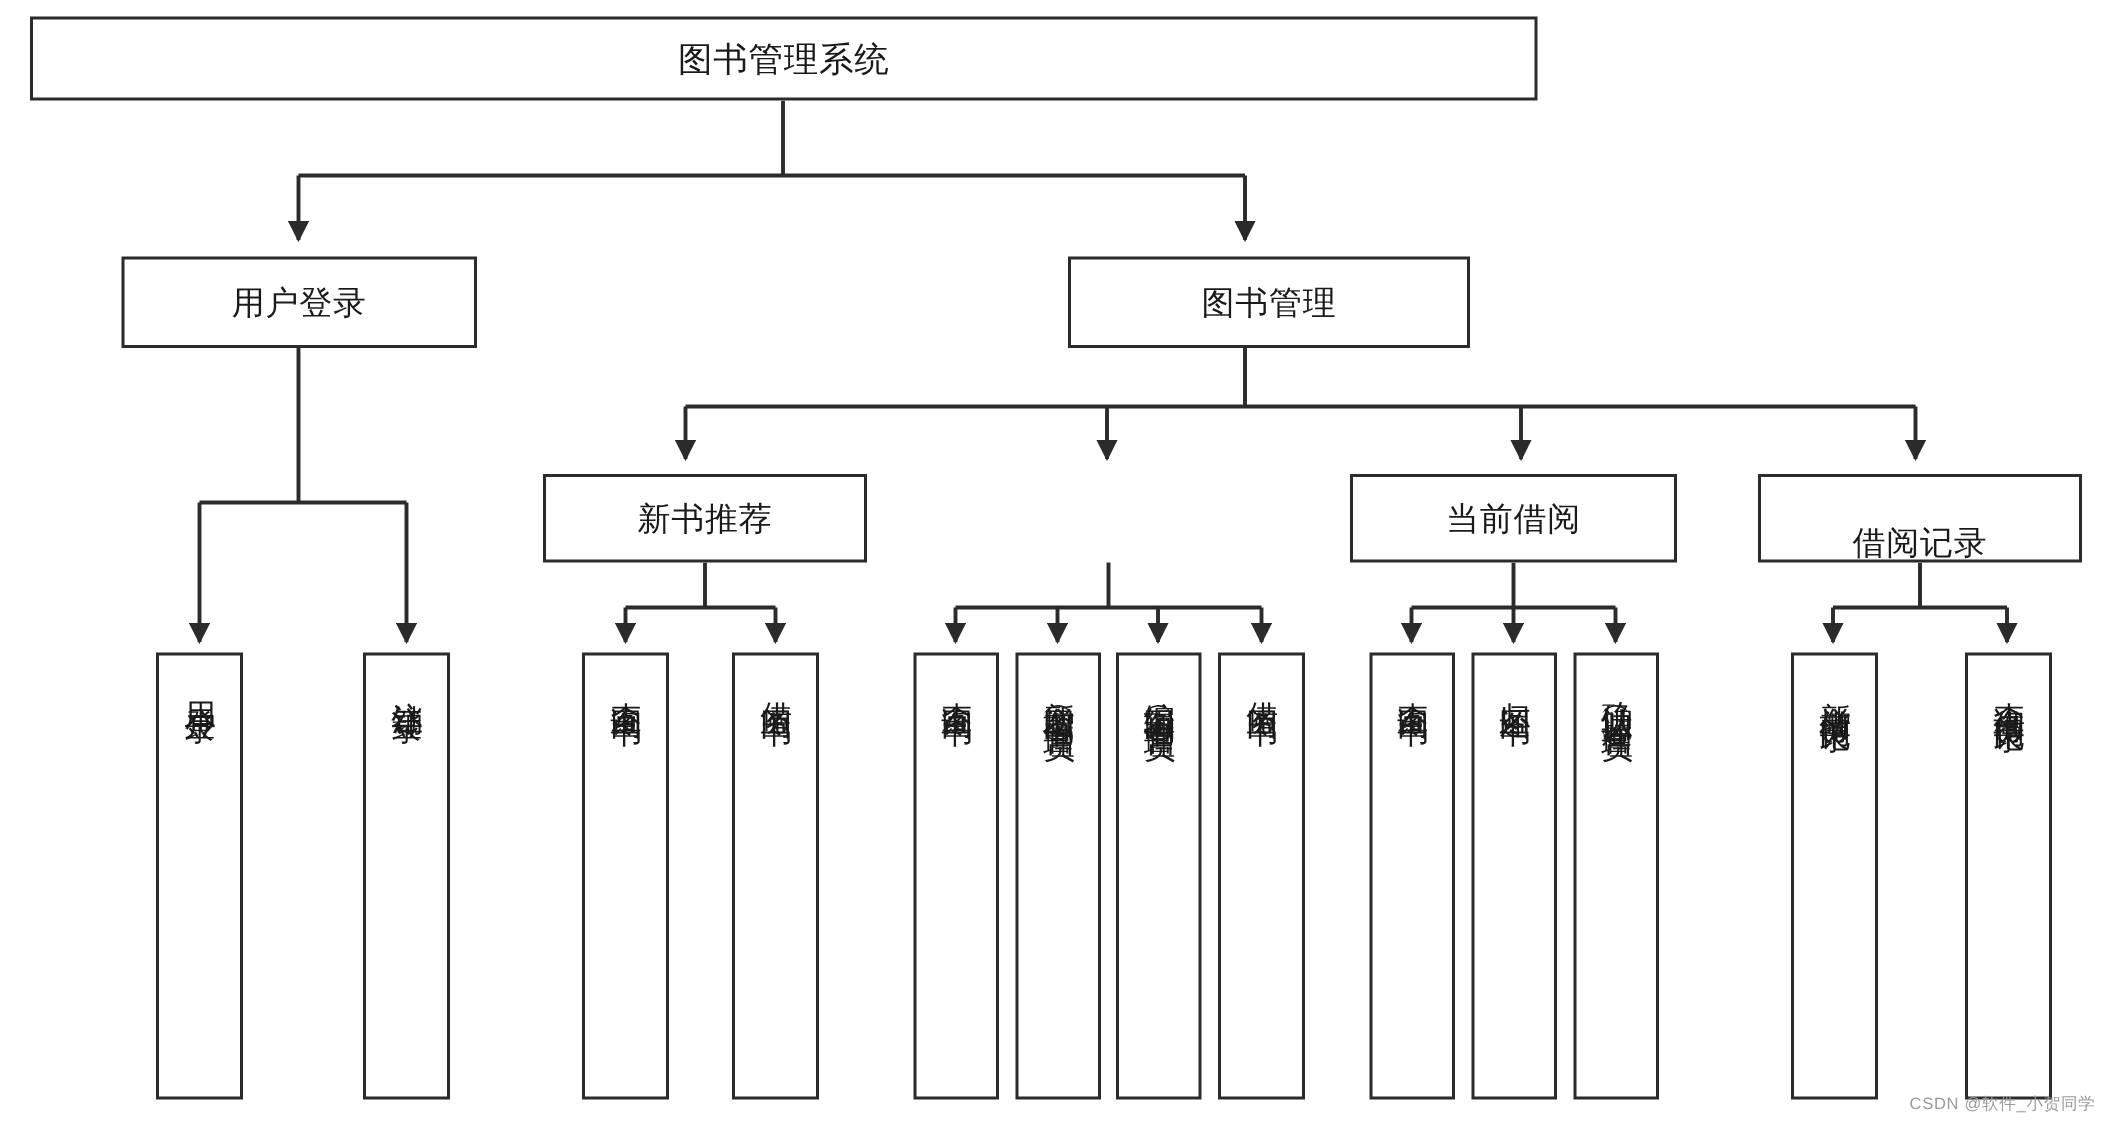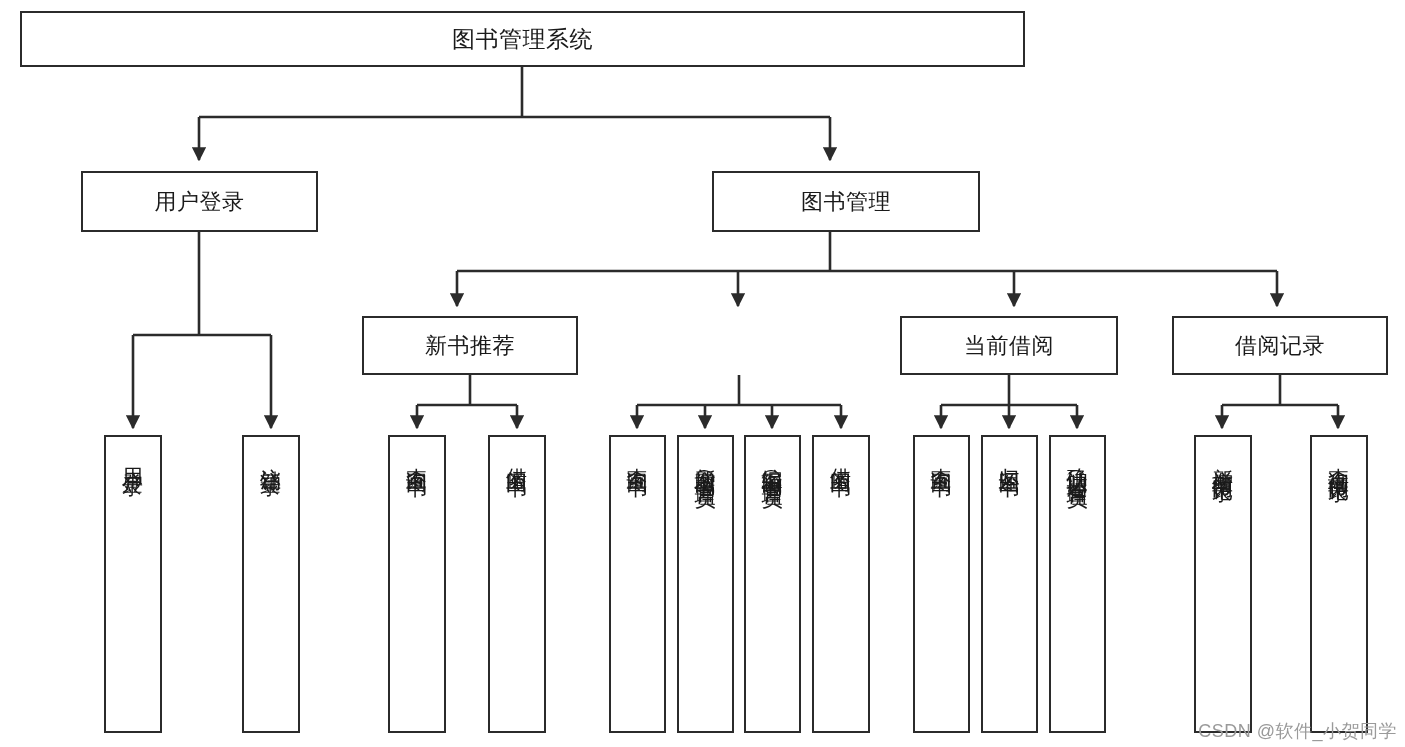--- a/index.html
+++ b/index.html
@@ -61,21 +61,21 @@
     text-orientation: upright;
     font-size: 21px;
     line-height: 1.0;
     letter-spacing: 3px;
     white-space: nowrap;
   }
   .watermark {
     position: absolute;
     right: 8px;
     bottom: 4px;
-    font-size: 18px;
+    font-size: 11px;
     color: #9a9a9a;
     letter-spacing: 0.5px;
     white-space: nowrap;
     user-select: none;
   }
 </style>
 </head>
 <body>
 
 <div id="canvas">
@@ -140,21 +140,21 @@
   <div class="node horiz" style="left:712px; top:171px; width:268px; height:61px;">
     <span class="lbl">图书管理</span>
   </div>
 
   <div class="node horiz" style="left:362px; top:316px; width:216px; height:59px;">
     <span class="lbl">新书推荐</span>
   </div>
   <div class="node horiz" style="left:900px; top:316px; width:218px; height:59px;">
     <span class="lbl">当前借阅</span>
   </div>
-  <div class="node horiz" style="left:1172px; top:316px; width:216px; height:59px;">
+  <div class="node horiz" style="left:1172px; top:316px; width:216px; height:59px;align-items:flex-end;">
     <span class="lbl">借阅记录</span>
   </div>
 
   <div class="node vert" style="left:104px; top:435px; width:58px; height:298px;">
     <span class="lbl">用户登录</span>
   </div>
   <div class="node vert" style="left:242px; top:435px; width:58px; height:298px;">
     <span class="lbl">注销登录</span>
   </div>
 

